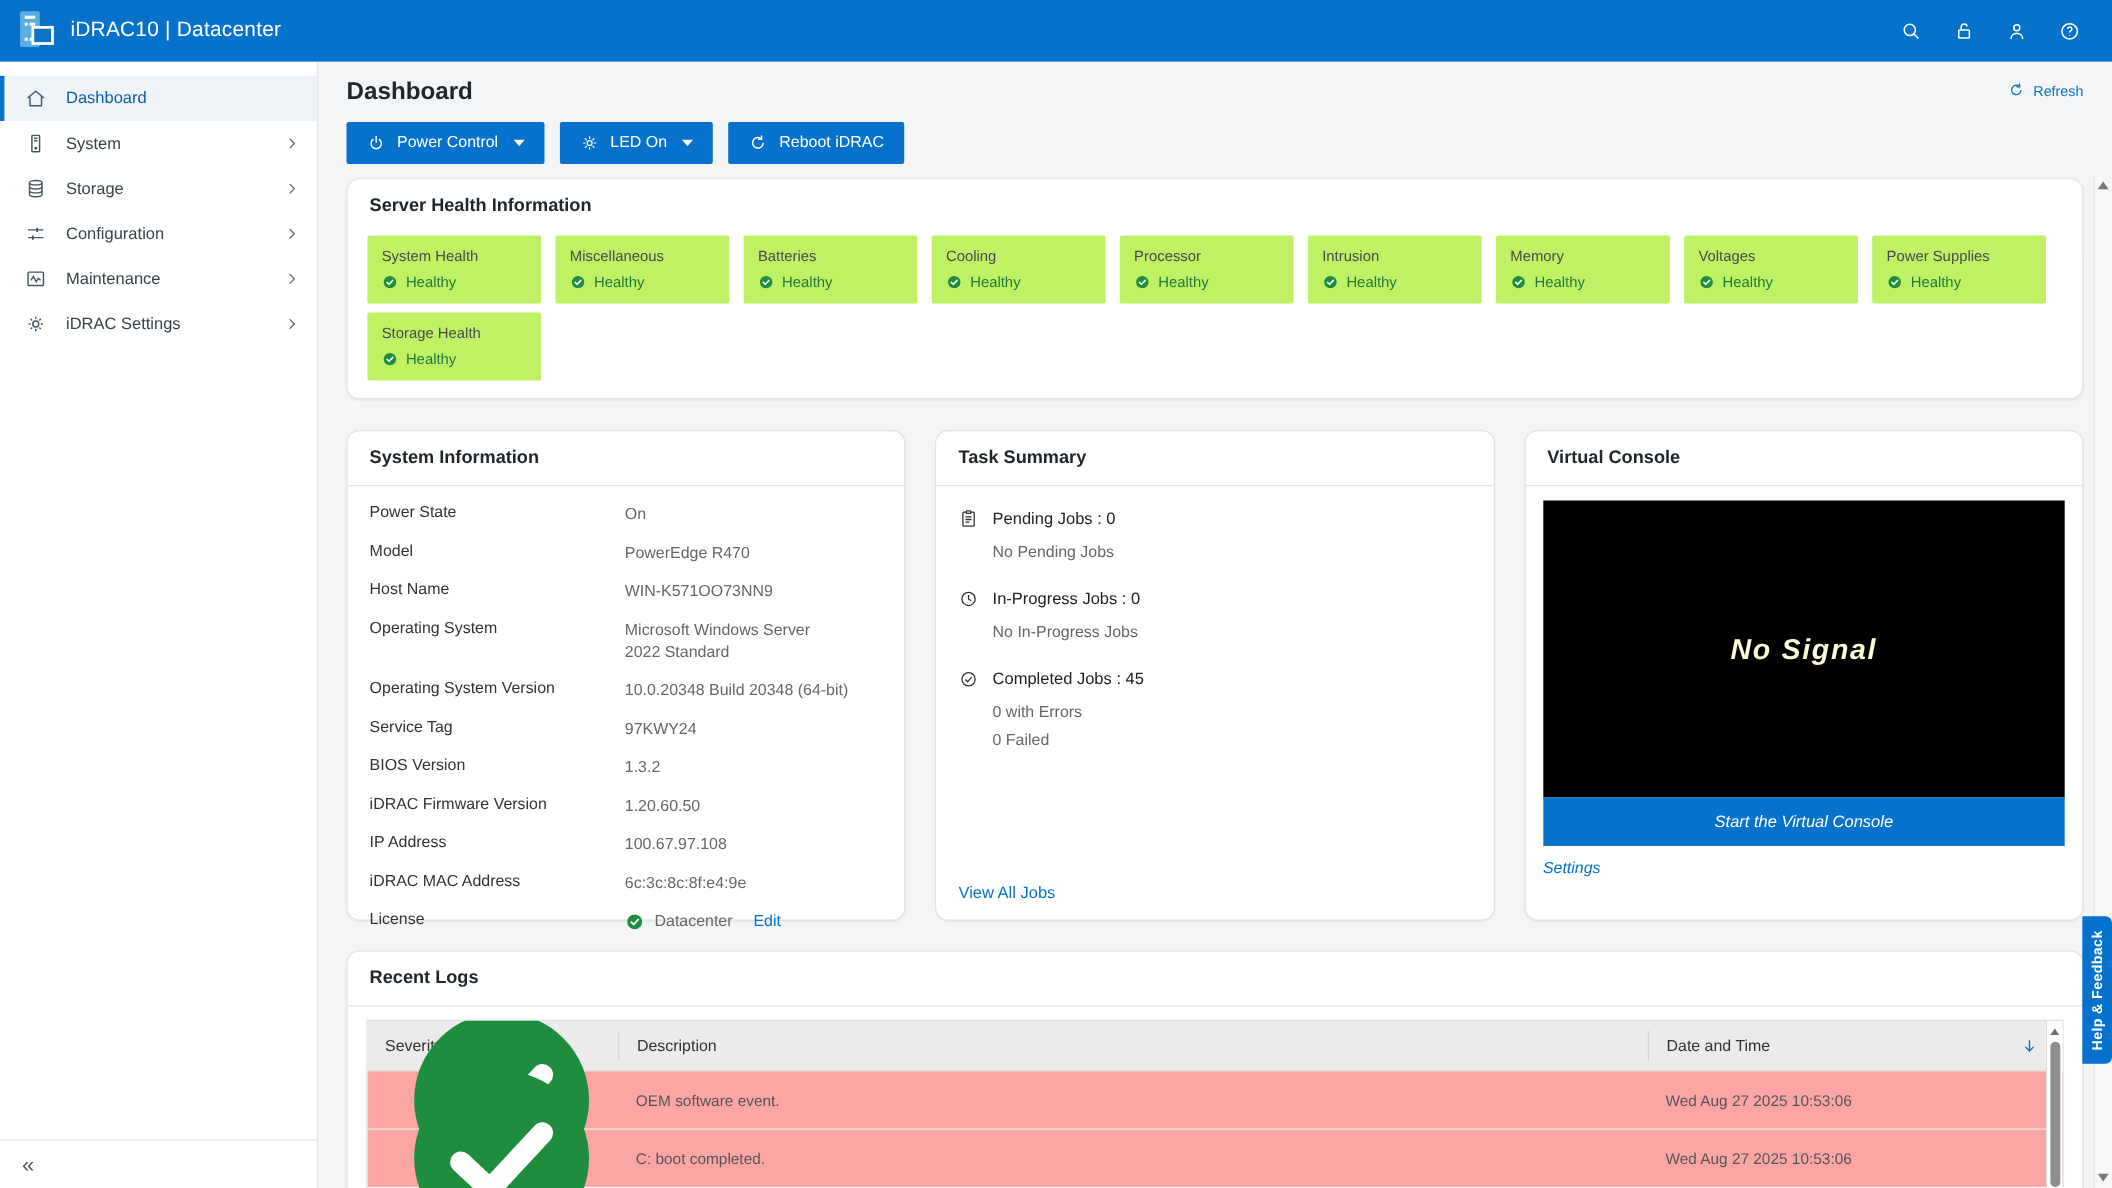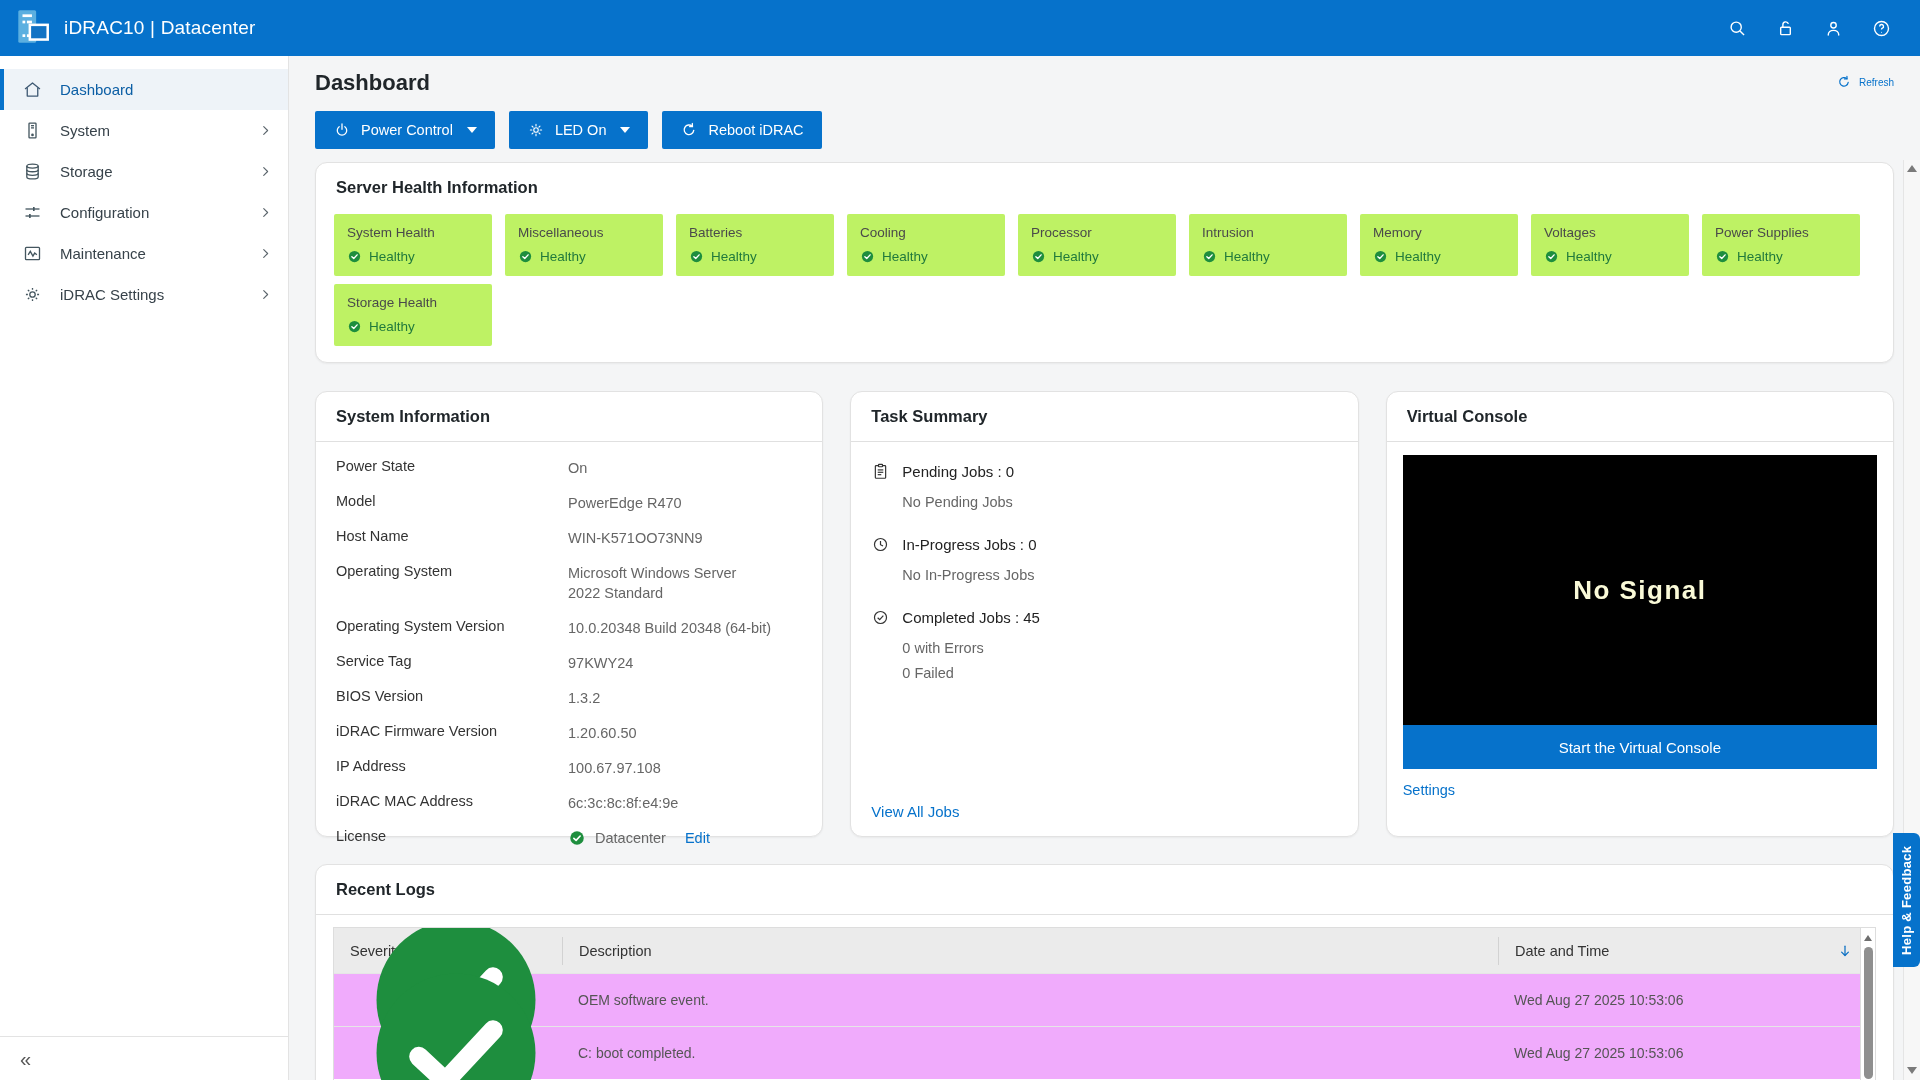--- a/index.html
+++ b/index.html
@@ -31,21 +31,21 @@
   .nav-chevron { margin-left:auto; width:17px; height:17px; color:#5a646b; }
   .nav-chevron svg { width:100%; height:100%; }
   .sidebar-footer { margin-top:auto; border-top:1px solid #e3e3e3; height:44px;
     display:flex; align-items:center; padding-left:20px; }
   .collapse-btn { font-size:20px; color:#555; cursor:pointer; line-height:1; }
 
   
   main { flex:1; padding:14px 26px 0 26px; overflow:hidden; }
   .page-head { display:flex; align-items:flex-start; height:28px; }
   .page-title { font-size:22px; font-weight:bold; color:#20262a; }
-  .refresh-link { margin-left:auto; color:#0672CB; font-size:10px; display:flex;
+  .refresh-link { margin-left:auto; color:#0672CB; font-size:13px; display:flex;
     align-items:center; gap:7px; margin-top:4px; cursor:pointer; }
   .refresh-link svg { width:16px; height:16px; }
 
   .toolbar { display:flex; gap:14px; margin-top:13px; }
   .btn { background:#0672CB; color:#fff; height:38px; border:none; border-radius:2px;
     font-size:14.5px; display:flex; align-items:center; gap:10px; padding:0 18px;
     font-family:inherit; cursor:pointer; }
   .btn svg.bicon { width:18px; height:18px; }
   .caret { width:0; height:0; border-left:5.5px solid transparent;
     border-right:5.5px solid transparent; border-top:6px solid #fff; margin-left:4px; }
@@ -82,21 +82,21 @@
 
   .task-body { padding:20px 20px 16px; display:flex; flex-direction:column; flex:1; }
   .task-group { margin-bottom:25px; }
   .task-head { display:flex; gap:12px; align-items:center; font-size:15px; color:#222; }
   .task-head .ticon { width:19px; height:19px; color:#333; flex:none; }
   .task-head .ticon svg { width:100%; height:100%; }
   .task-sub { margin:13px 0 0 31px; font-size:14.5px; color:#666; }
   .task-sub + .task-sub { margin-top:9px; }
   .view-all { margin-top:auto; color:#0672CB; font-size:15px; cursor:pointer; }
 
-  .vc-body { padding:13px 16px 0; flex:1; display:flex; flex-direction:column; }
+  .vc-body { padding:13px 16px 0; flex:1; display:flex; flex-direction:column;font-style:italic; }
   .vc-screen { background:#000; height:270px; display:flex; align-items:center;
     justify-content:center; }
   .no-signal { color:#FAFAD8; font-size:26px; font-weight:bold; letter-spacing:1.5px; }
   .vc-start { background:#0672CB; color:#fff; height:44px; display:flex;
     align-items:center; justify-content:center; font-size:15px; cursor:pointer; }
   .vc-settings { margin:13px 0; color:#0672CB; font-size:14.5px; cursor:pointer;
     align-self:flex-start; }
 
   
   .logs-card { margin-top:27px; height:400px; }
@@ -104,21 +104,21 @@
   .lt-head { display:flex; background:#ebebeb; height:45px; align-items:center;
     font-size:14.5px; color:#333; padding-right:15px; }
   .col-sev { width:228px; padding-left:16px; }
   .col-desc { flex:1; padding-left:16px; }
   .lt-head .col-desc { border-left:1px solid #d2d2d2; height:28px; line-height:28px; }
   .col-date { width:362px; padding-left:16px; display:flex; align-items:center; }
   .lt-head .col-date { border-left:1px solid #d2d2d2; height:28px; }
   .sort-icon { margin-left:auto; width:18px; height:18px; margin-right:6px; cursor:pointer; }
   .sort-icon svg { width:100%; height:100%; }
   .lt-row { display:flex; height:53px; align-items:center; border-top:1px solid #e6e6e6;
-    background:#f0abfc; font-size:14px; color:#555; padding-right:15px; }
+    background:#fca5a5; font-size:14px; color:#555; padding-right:15px; }
   .sev-ok { width:20px; height:20px; margin-left:15px; }
   .sev-ok svg { width:100%; height:100%; display:block; }
   .lt-scroll { position:absolute; top:0; right:0; bottom:0; width:15px;
     border-left:1px solid #ddd; background:#fff; }
   .lt-up { width:0; height:0; border-left:4.5px solid transparent; border-right:4.5px solid transparent;
     border-bottom:6px solid #6e6e6e; margin:7px auto 0; }
   .lt-thumb { width:9px; background:#8f8f8f; border-radius:5px; margin:6px auto 0; height:132px; }
 
   
   .page-scrollbar { position:fixed; top:160px; right:0; bottom:0; width:17px;

